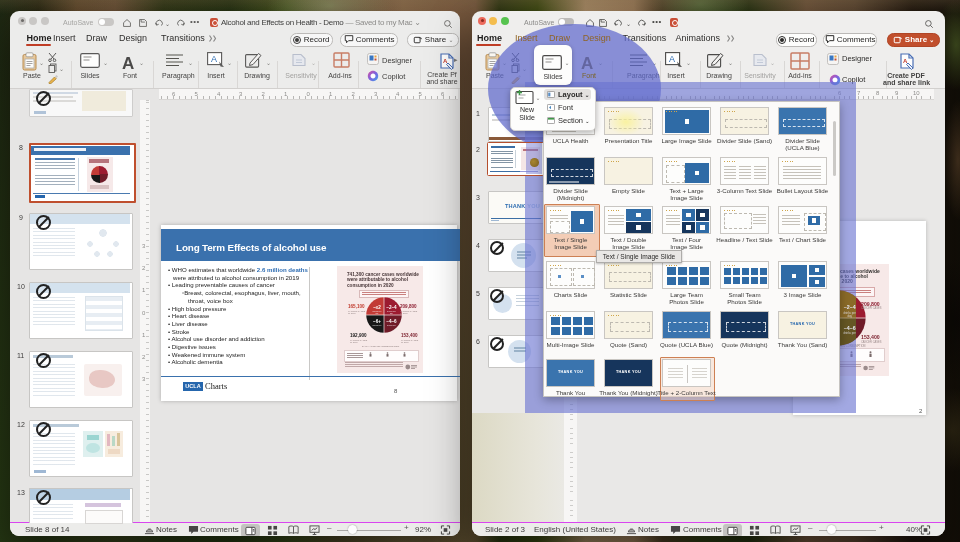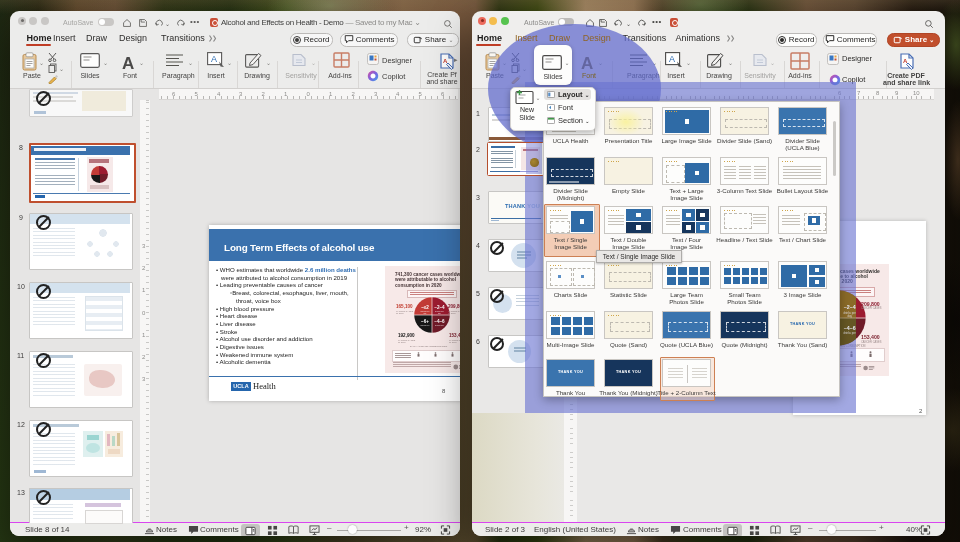--- a/index.html
+++ b/index.html
@@ -398,21 +398,21 @@
 
 <div class="abs thumbnum" style="left:7px;top:478px;">13</div>
 <div class="abs thumb" style="left:19px;top:477px;width:102px;height:34px;border-bottom:none;">
 <div class="abs" style="left:0;top:0;width:100px;height:11px;background:#b5cde2;"></div>
 <div class="abs" style="left:3px;top:15px;width:40px;height:16px;opacity:.32;background:repeating-linear-gradient(180deg,#9fb3c6 0,#9fb3c6 1px,rgba(0,0,0,0) 1px,rgba(0,0,0,0) 3.4px);"></div>
 <div class="abs" style="left:55px;top:14px;width:36px;height:4px;background:#d5c4dd;"></div>
 <div class="abs" style="left:55px;top:21px;width:36px;height:12px;border:1px solid #d8d6d4;background:#fcfbfa;"></div>
 </div>
 <div class="noicon" style="left:26px;top:479px;"></div>
 
-<div class="abs" style="left:151px;top:214px;width:296px;height:176px;background:#fff;box-shadow:0 0 4px rgba(0,0,0,.25);margin-left:48px;">
+<div class="abs" style="left:151px;top:214px;width:296px;height:176px;background:#fff;box-shadow:0 0 4px rgba(0,0,0,.25);">
 <div class="abs" style="left:0;top:3.5px;width:299px;height:32.5px;background:#3a71ad;"></div>
 <div class="abs" style="left:15px;top:16.5px;font-size:9.9px;font-weight:bold;color:#fff;white-space:nowrap;letter-spacing:-.15px;">Long Term Effects of alcohol use</div>
 <div class="abs" style="left:7px;top:41px;width:140px;font-size:6.1px;line-height:7.7px;color:#1c1c1c;">
 <div>• WHO estimates that worldwide <span style="color:#2f6db2;font-weight:bold;">2.6 million deaths</span><br><span style="margin-left:5px;">were attributed to alcohol consumption in 2019</span></div>
 <div>• Leading preventable causes of cancer</div>
 <div style="margin-left:14px;">◦Breast, colorectal, esophagus, liver, mouth,<br><span style="margin-left:6px;">throat, voice box</span></div>
 <div>• High blood pressure</div>
 <div>• Heart disease</div>
 <div>• Liver disease</div>
 <div>• Stroke</div>
@@ -487,21 +487,21 @@
           <svg width="13" height="6" viewBox="0 0 13 6">
             <circle cx="2.8" cy="3" r="2.4" fill="#9a8a8a"></circle>
             <rect x="6" y="1" width="6" height=".8" fill="#9a8a8a"></rect>
             <rect x="6" y="2.6" width="6" height=".8" fill="#9a8a8a"></rect>
             <rect x="6" y="4.2" width="4" height=".8" fill="#9a8a8a"></rect>
           </svg>
         </div>
 </div>
 <div class="abs" style="left:0;top:150.5px;width:299px;height:1.5px;background:#3a71ad;"></div>
 <div class="abs" style="left:22px;top:156.5px;width:20px;height:9px;background:#2566ad;color:#fff;font-size:5.5px;font-weight:bold;text-align:center;line-height:9px;">UCLA</div>
-<div class="abs" style="left:44px;top:156px;font-size:8.5px;color:#20201f;font-family:'Liberation Serif',serif;">Health</div>
+<div class="abs" style="left:44px;top:156px;font-size:8.5px;color:#20201f;font-family:'Liberation Serif',serif;">Charts</div>
 <div class="abs" style="left:233px;top:163px;font-size:6px;color:#555;">8</div>
 </div>
 </div>
 
 <div id="w2" class="abs win">
 <div class="abs tl" style="left:6px;background:#ec6a5c;">
       <div style="position:absolute;left:2.5px;top:2.5px;width:3px;height:3px;border-radius:50%;background:#8c2c22;"></div>
     </div>
 <div class="abs tl" style="left:17px;background:#f4bd4e;"></div>
 <div class="abs tl" style="left:28.8px;background:#57c34f;"></div>

